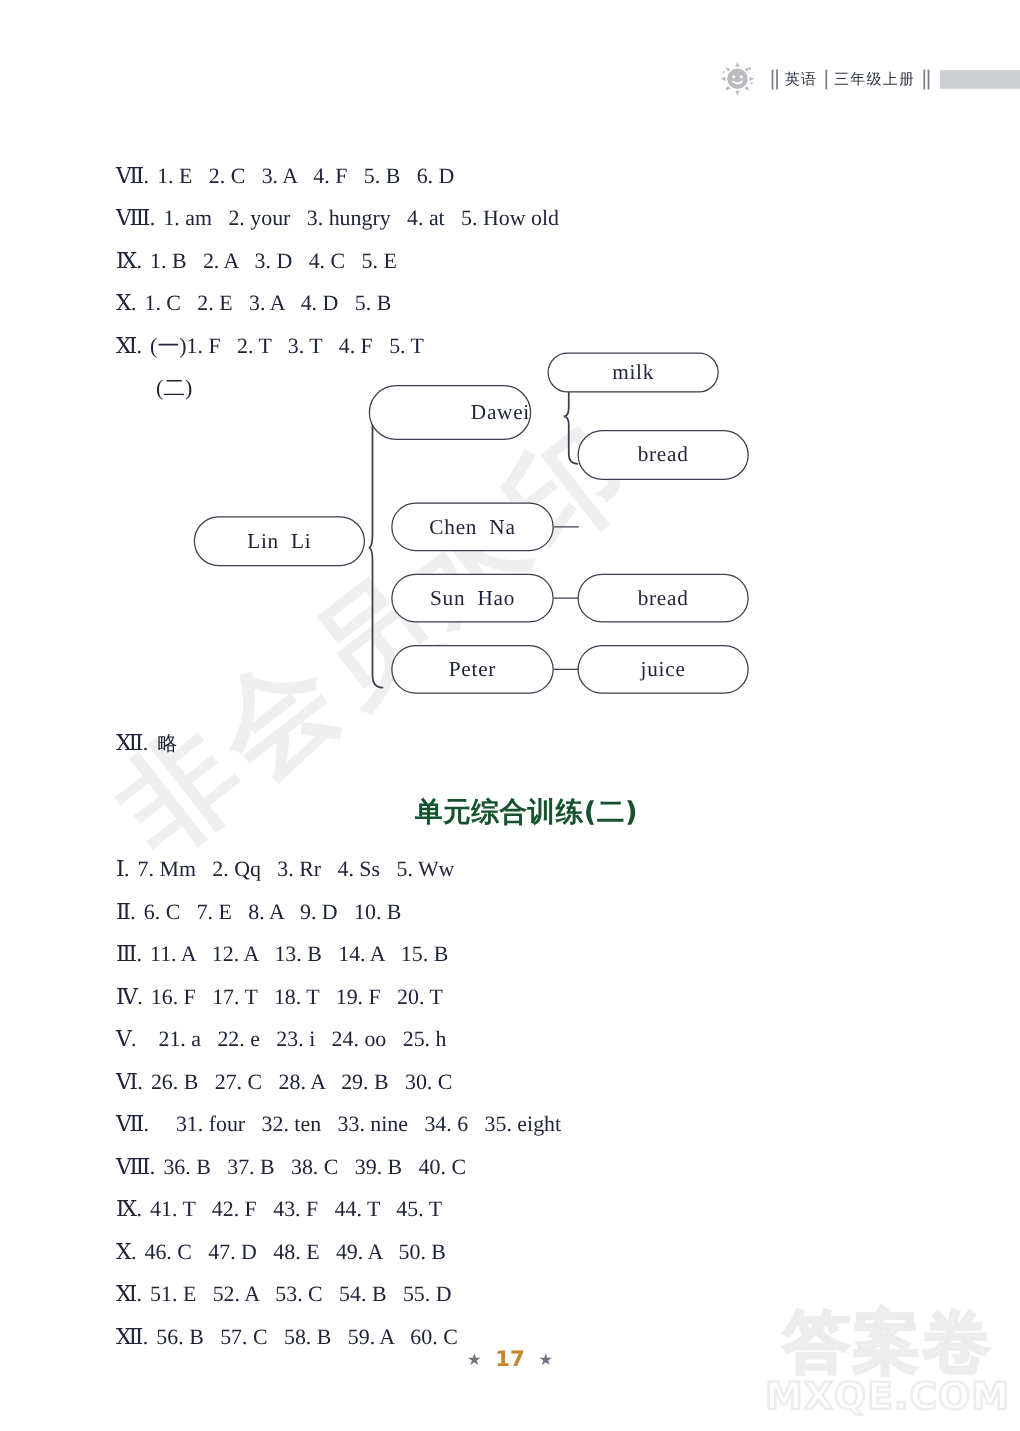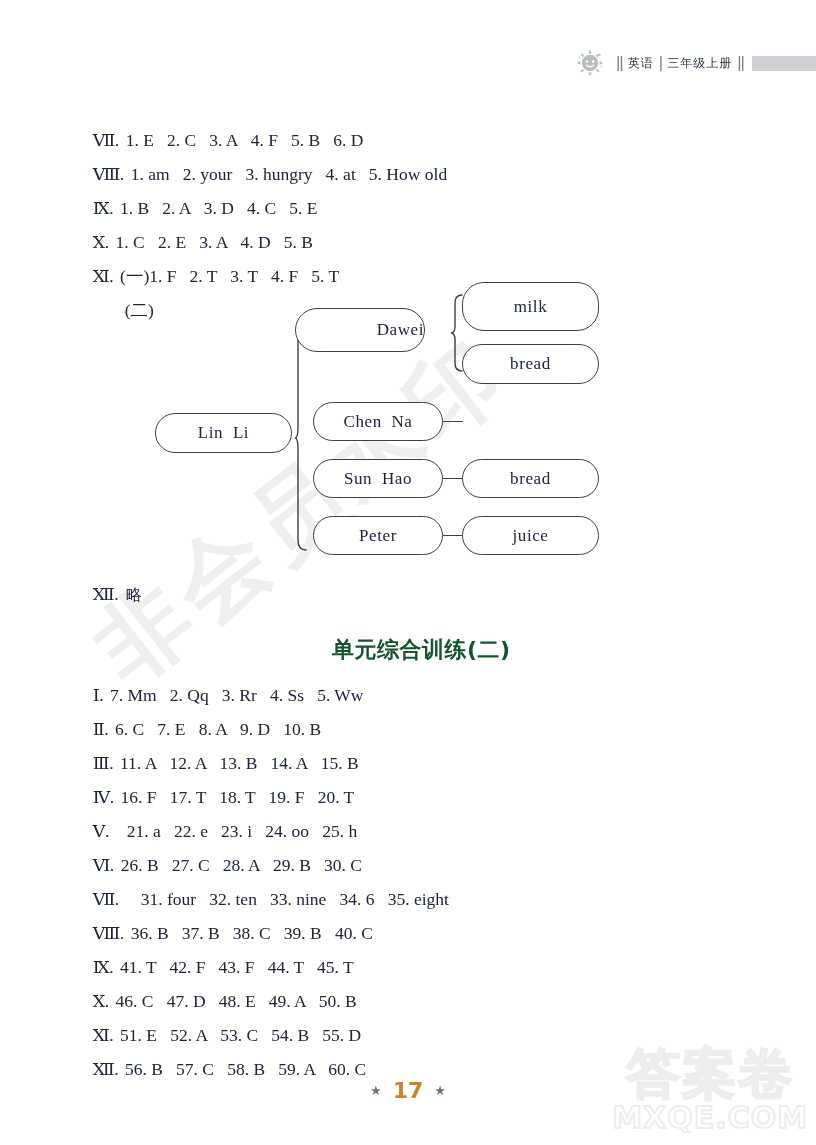--- a/index.html
+++ b/index.html
@@ -75,21 +75,21 @@
     border-top:1.3px solid #3a3f4d;
     height:0;
   }
 
   
   .footer {
     position:absolute; left:0; top:1078px; width:816px;
     text-align:center;
   }
   .footer .pageno {
-    font-size:22px; font-weight:bold;
+    font-size:17px; font-weight:bold;
     font-family:"DejaVu Sans","Liberation Sans",sans-serif;
     color:#c8852a;
     vertical-align:middle;
   }
   .footer .star {
     color:#6d7380; font-size:13px; vertical-align:middle;
     margin:0 7px;
   }
 
   
@@ -213,21 +213,21 @@
   <div class="node" style="left:313px; top:402px; width:130px; height:39px;">
     <span>Chen  Na</span>
   </div>
   <div class="node" style="left:313px; top:459px; width:130px; height:39px;">
     <span>Sun  Hao</span>
   </div>
   <div class="node" style="left:313px; top:516px; width:130px; height:39px;">
     <span>Peter</span>
   </div>
 
-  <div class="node" style="left:462px; top:282px; width:137px; height:49px;">
+  <div class="node" style="left:438px; top:282px; width:137px; height:32px;">
     <span>milk</span>
   </div>
   <div class="node" style="left:462px; top:344px; width:137px; height:40px;">
     <span>bread</span>
   </div>
   <div class="node" style="left:462px; top:459px; width:137px; height:39px;">
     <span>bread</span>
   </div>
   <div class="node" style="left:462px; top:516px; width:137px; height:39px;">
     <span>juice</span>

